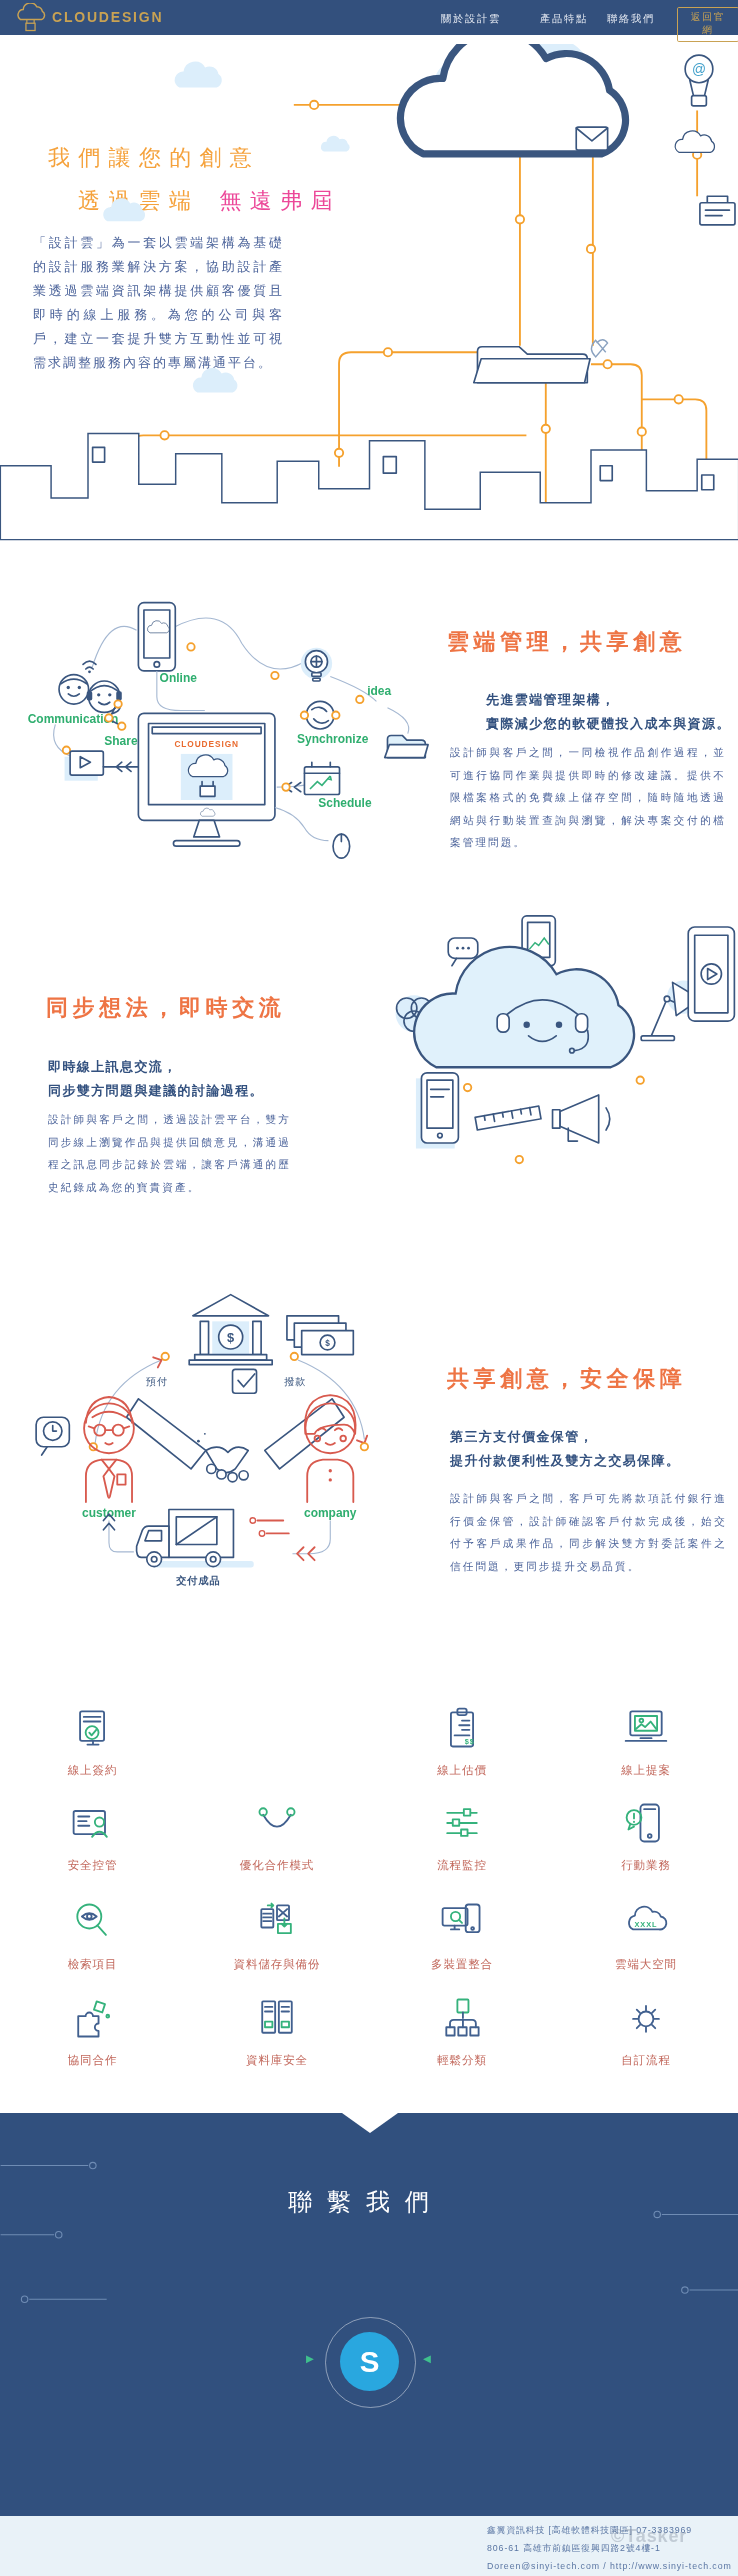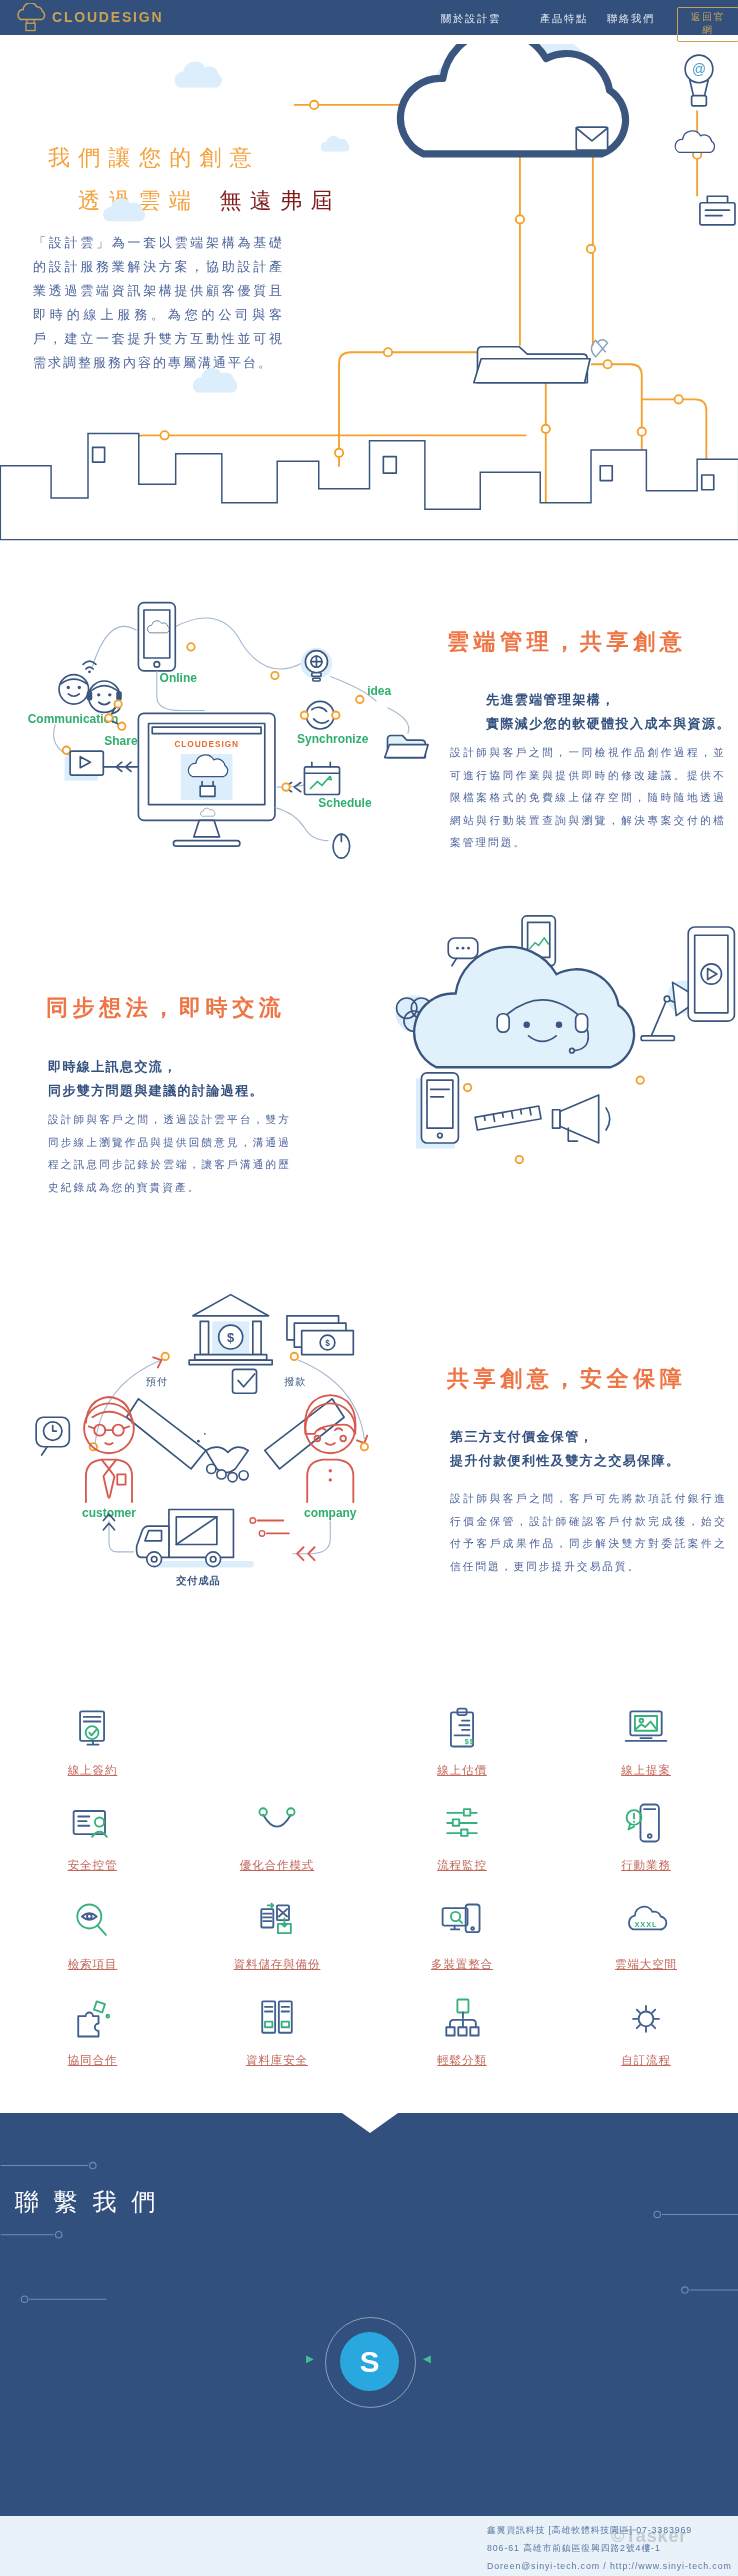--- a/index.html
+++ b/index.html
@@ -7,49 +7,49 @@
         font-family:"Liberation Sans",sans-serif;padding-left:48px;}
   .abs{position:absolute;}
   
   #header{left:0;top:0;width:739px;height:35px;background:#33507D;}
   .logo-txt{color:#C9A253;font-size:14px;font-weight:bold;letter-spacing:1.8px;}
   .nav-item{color:#E8ECF4;font-size:10.2px;letter-spacing:1.8px;cursor:pointer;top:12px;}
   .cta-btn{border:0.9px solid #C9A253;color:#C9A253;font-size:9.7px;letter-spacing:1.8px;
            padding:3.7px 7.4px;border-radius:1.8px;cursor:pointer;background:transparent;}
   
   .hero-h{font-size:22px;letter-spacing:8.3px;color:#F5A23C;font-weight:normal;white-space:nowrap;}
-  .hero-h2b{color:#7f1d1d;margin-left:20.3px;}
+  .hero-h2b{color:#ec4899;margin-left:20.3px;}
   .body-txt{font-size:13px;color:#4B639A;letter-spacing:2px;line-height:24px;text-align:justify;}
   .sec-h{font-size:22px;letter-spacing:4.6px;color:#EE7444;white-space:nowrap;}
   .sec-sub{font-size:13px;font-weight:bold;color:#33517F;letter-spacing:1.4px;line-height:24px;white-space:nowrap;}
   .sec-body{font-size:10.6px;color:#4B639A;letter-spacing:2.1px;line-height:22.6px;text-align:justify;}
   
   .fcell{width:148px;text-align:center;}
   .fcell svg{display:inline-block;}
-  .flabel{display:block;margin-top:8.3px;font-size:11.5px;color:#C2685C;letter-spacing:0.9px;text-decoration:underline;}
+  .flabel{display:block;margin-top:8.3px;font-size:11.5px;color:#C2685C;letter-spacing:0.9px;}
   .fi{stroke:#41608F;fill:none;stroke-width:2;stroke-linecap:round;stroke-linejoin:round;}
   .fi .g{stroke:#35B27C;}
   .fi .gt{fill:#35B27C;stroke:none;font-size:8px;font-weight:bold;letter-spacing:1px;}
   
   .n{stroke:#3A567F;fill:none;stroke-width:1.8;stroke-linecap:round;stroke-linejoin:round;}
   .nf{fill:#fff;}
   .lb{fill:#DCEEFB;stroke:none;}
   .lbl{fill:#E0F1FB;}
   .or{stroke:#F5A12D;fill:none;stroke-width:2;}
   .nd{fill:#fff;stroke:#F5A12D;stroke-width:2;}
   .rd{stroke:#D85A4E;fill:none;stroke-width:2;stroke-linecap:round;stroke-linejoin:round;}
   .cn{stroke:#A5B8D2;fill:none;stroke-width:1.2;}
   .gt2{fill:#2FAE6F;font-weight:bold;font-size:13px;}
   .nt{fill:#3A567F;font-size:11px;letter-spacing:1px;}
   .ot{fill:#E96A2E;font-weight:bold;}
   
   #contact{left:0;top:2113px;width:739px;height:403px;background:#31507E;}
   #notch{left:342px;top:2113px;width:0;height:0;border-left:28px solid transparent;
          border-right:28px solid transparent;border-top:20.3px solid #fff;}
-  .contact-title{left:0;top:2186px;width:717px;color:#fff;font-size:24px;
+  .contact-title{left:0;top:2186px;width:717px;text-align:center;color:#fff;font-size:24px;
                  letter-spacing:14.8px;text-indent:14.8px;}
   .skype-ring{left:325px;top:2317px;width:89px;height:89px;border:0.9px solid rgba(255,255,255,.45);border-radius:50%;}
   .skype-btn{left:340px;top:2332px;width:59px;height:59px;background:#29A7DF;border-radius:50%;
              color:#fff;font-size:29.5px;font-weight:bold;text-align:center;line-height:59px;cursor:pointer;}
   .tri{font-size:10.2px;color:#3FC08D;}
   
   #footer{left:0;top:2516px;width:739px;height:60px;background:#E9F2F8;}
   .foot-line{font-size:8.8px;color:#5A76A3;letter-spacing:0.9px;line-height:18px;white-space:nowrap;}
   #watermark{left:611px;top:2526px;font-size:18px;font-weight:bold;color:rgba(120,132,148,0.35);letter-spacing:0.9px;}
 </style>

